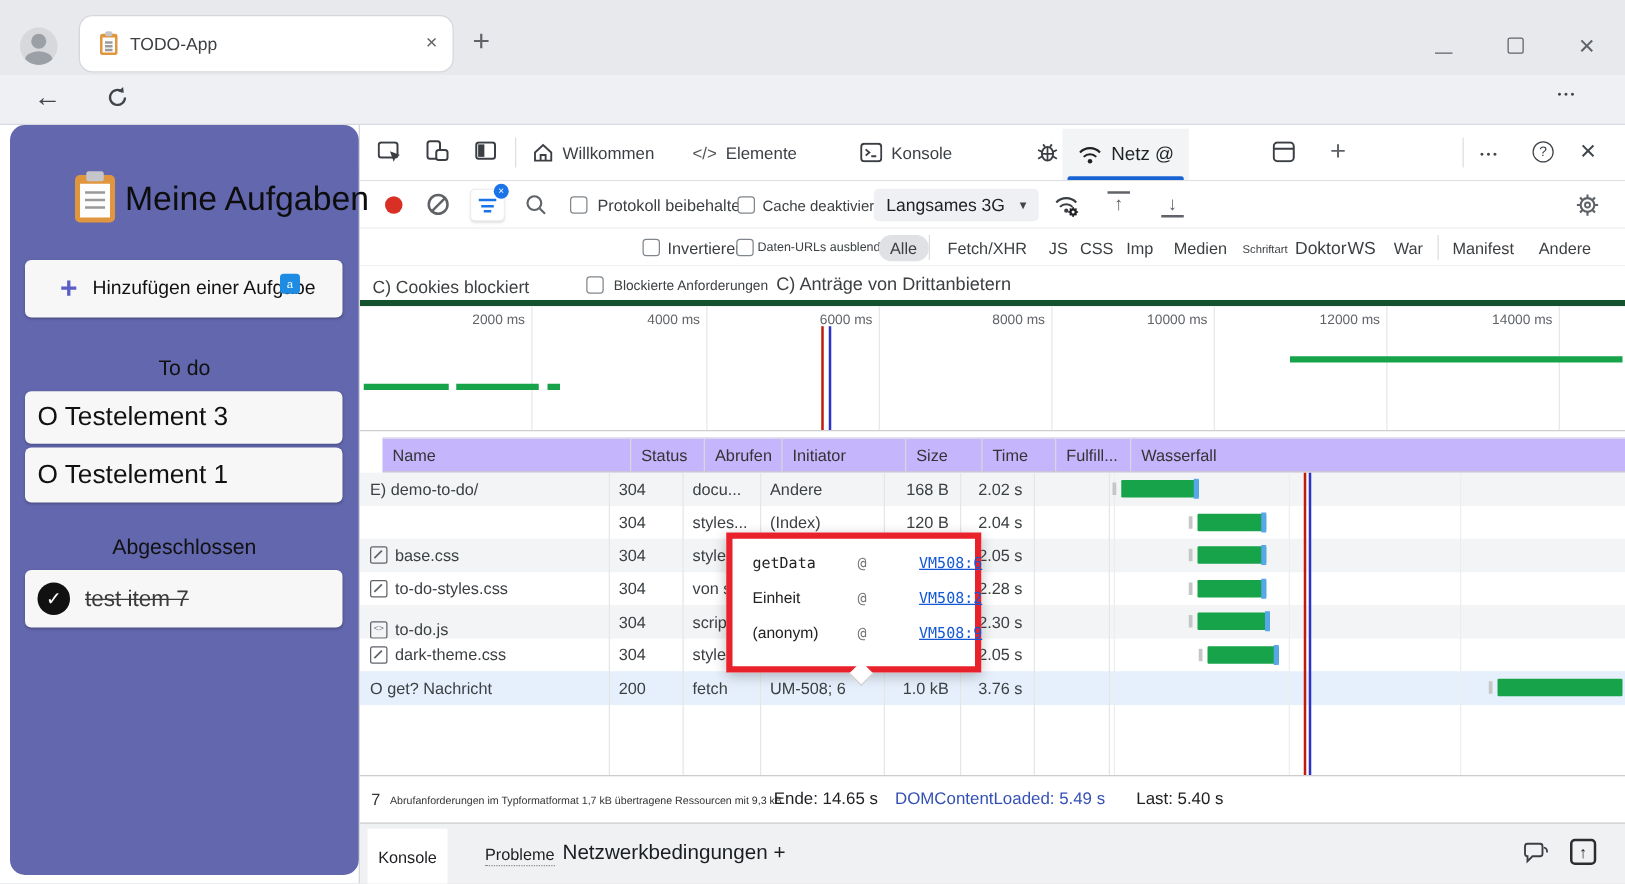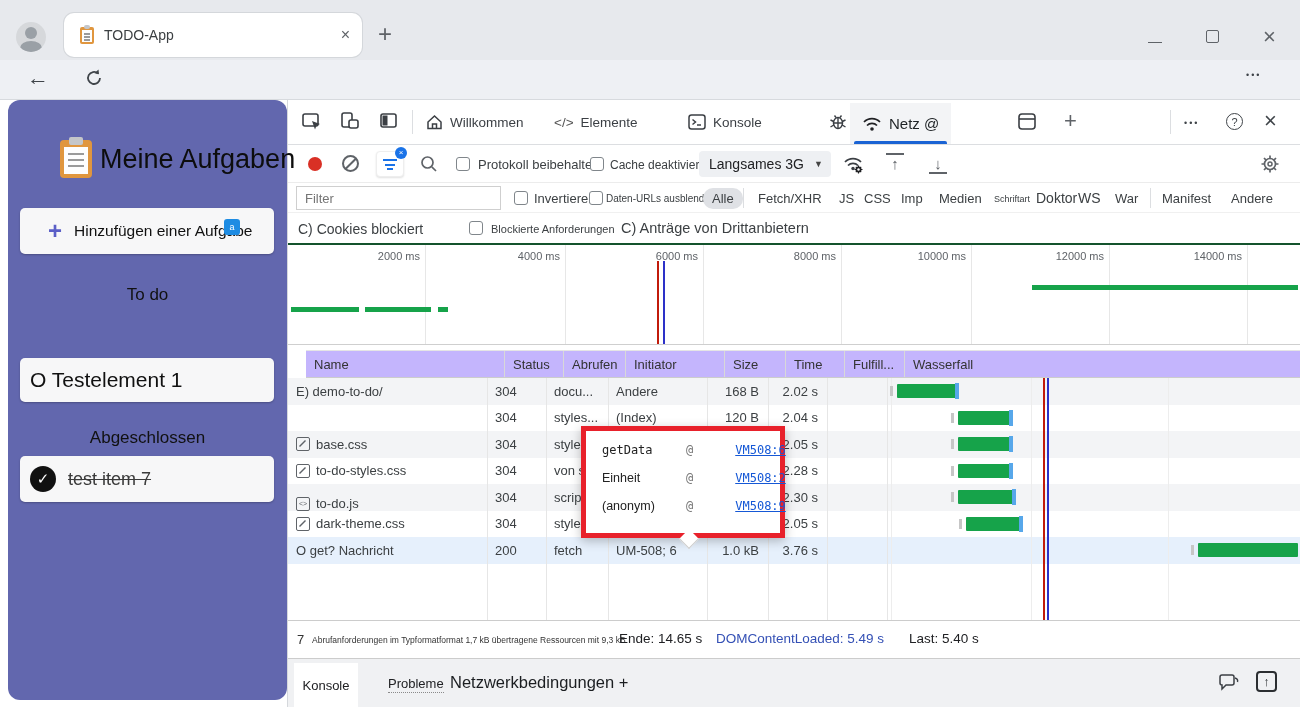--- a/index.html
+++ b/index.html
@@ -205,42 +205,41 @@
       <div class="abs" style="left:972px;top:9px;">
         <svg width="20" height="20" viewBox="0 0 20 20">
             <circle cx="10" cy="10" r="5.5" fill="none" stroke="#5f6368" stroke-width="1.7"></circle>
             <circle cx="10" cy="10" r="2" fill="none" stroke="#5f6368" stroke-width="1.5"></circle>
             <path d="M10 1.5 V4.5 M10 15.5 V18.5 M1.5 10 H4.5 M15.5 10 H18.5 M4 4 l2.1 2.1 M16 4 l-2.1 2.1 M4 16 l2.1-2.1 M16 16 l-2.1-2.1" stroke="#5f6368" stroke-width="1.7"></path>
           </svg>
       </div>
     </div>
 
     <div class="abs" style="left:0;top:83px;width:1013px;height:30px;border-bottom:1px solid #f0f0f0;background:#fff;">
-      <input class="abs" style="left: 8px; top: 3px; width: 205px; height: 24px; border: 1px solid rgb(207, 207, 207); padding: 0px 8px; font-size: 13px; color: rgb(51, 51, 51); outline: none;" placeholder="Filter">
       <span class="abs cb" style="left:226px;top:8px;"></span>
       <span class="abs" style="left:246px;top:8px;font-size:13px;color:#3c4043;">Invertieren</span>
       <span class="abs cb" style="left:301px;top:8px;"></span>
       <span class="abs" style="left:318px;top:10px;font-size:10px;color:#3c4043;">Daten-URLs ausblenden</span>
       <span class="abs pill sel" style="left:415px;top:5px;">Alle</span>
       <div class="abs divider" style="left:455px;top:5px;height:20px;"></div>
       <span class="abs pill" style="left:470px;top:8px;">Fetch/XHR</span>
       <span class="abs pill" style="left:551px;top:8px;">JS</span>
       <span class="abs pill" style="left:576px;top:8px;">CSS</span>
       <span class="abs pill" style="left:613px;top:8px;">Imp</span>
       <span class="abs pill" style="left:651px;top:8px;">Medien</span>
       <span class="abs pill" style="left:706px;top:11px;font-size:9px;">Schriftart</span>
       <span class="abs pill" style="left:748px;top:7px;font-size:14px;">Doktor</span>
       <span class="abs pill" style="left:790px;top:7px;font-size:14px;">WS</span>
       <span class="abs pill" style="left:827px;top:8px;">War</span>
       <div class="abs divider" style="left:862px;top:5px;height:20px;"></div>
       <span class="abs pill" style="left:874px;top:8px;">Manifest</span>
       <span class="abs pill" style="left:943px;top:8px;">Andere</span>
     </div>
 
-    <div class="abs" style="left:0;top:113px;width:1013px;height:32px;border-bottom:2px solid #14532d;background:#fff;">
+    <div class="abs" style="left:0;top:113px;width:1013px;height:32px;border-bottom:5px solid #14532d;background:#fff;">
       <span class="abs" style="left:10px;top:8px;font-size:14px;color:#3c4043;">C) Cookies blockiert</span>
       <span class="abs cb" style="left:181px;top:8px;"></span>
       <span class="abs" style="left:203px;top:10px;font-size:11px;color:#3c4043;">Blockierte Anforderungen</span>
       <span class="abs" style="left:333px;top:7px;font-size:14.5px;color:#3c4043;">C) Anträge von Drittanbietern</span>
     </div>
 
     <div class="abs" style="left:0;top:145px;width:1013px;height:100px;border-bottom:1px solid #cfcfcf;background:#fff;overflow:hidden;">
       <div class="gline" style="left:137px;"></div>
         <div class="gline" style="left:277px;"></div>
         <div class="gline" style="left:415px;"></div>
@@ -544,20 +543,23 @@
     <span class="abs" style="left:92px;top:44px;font-size:27px;color:#0d0d0d;white-space:nowrap;">Meine Aufgaben</span>
 
     <div class="card flex" style="left:12px;top:108px;width:254px;height:46px;padding-left:28px;">
       <span style="font-size:24px;color:#5b5fc7;font-weight:bold;margin-right:12px;">+</span>
       <span style="font-size:15.5px;color:#111;">Hinzufügen einer Aufgabe</span>
       <span class="abs" style="left:204px;top:11px;width:16px;height:16px;background:#1e8ce3;border-radius:3px;color:#fff;font-size:9px;text-align:center;line-height:16px;">a</span>
     </div>
 
     <div class="sb-head" style="top:185px;">To do</div>
 
+    <div class="card flex" style="left:12px;top:213px;width:254px;height:42px;padding-left:10px;">
+      <span style="font-size:21px;color:#111;">O Testelement 3</span>
+    </div>
     <div class="card flex" style="left:12px;top:258px;width:254px;height:44px;padding-left:10px;">
       <span style="font-size:21px;color:#111;">O Testelement 1</span>
     </div>
 
     <div class="sb-head" style="top:328px;">Abgeschlossen</div>
 
     <div class="card flex" style="left:12px;top:356px;width:254px;height:46px;padding-left:10px;">
       <span class="flex" style="width:26px;height:26px;border-radius:50%;background:#111;color:#fff;justify-content:center;font-size:15px;margin-right:12px;">
           <span>✓</span>
         </span>

